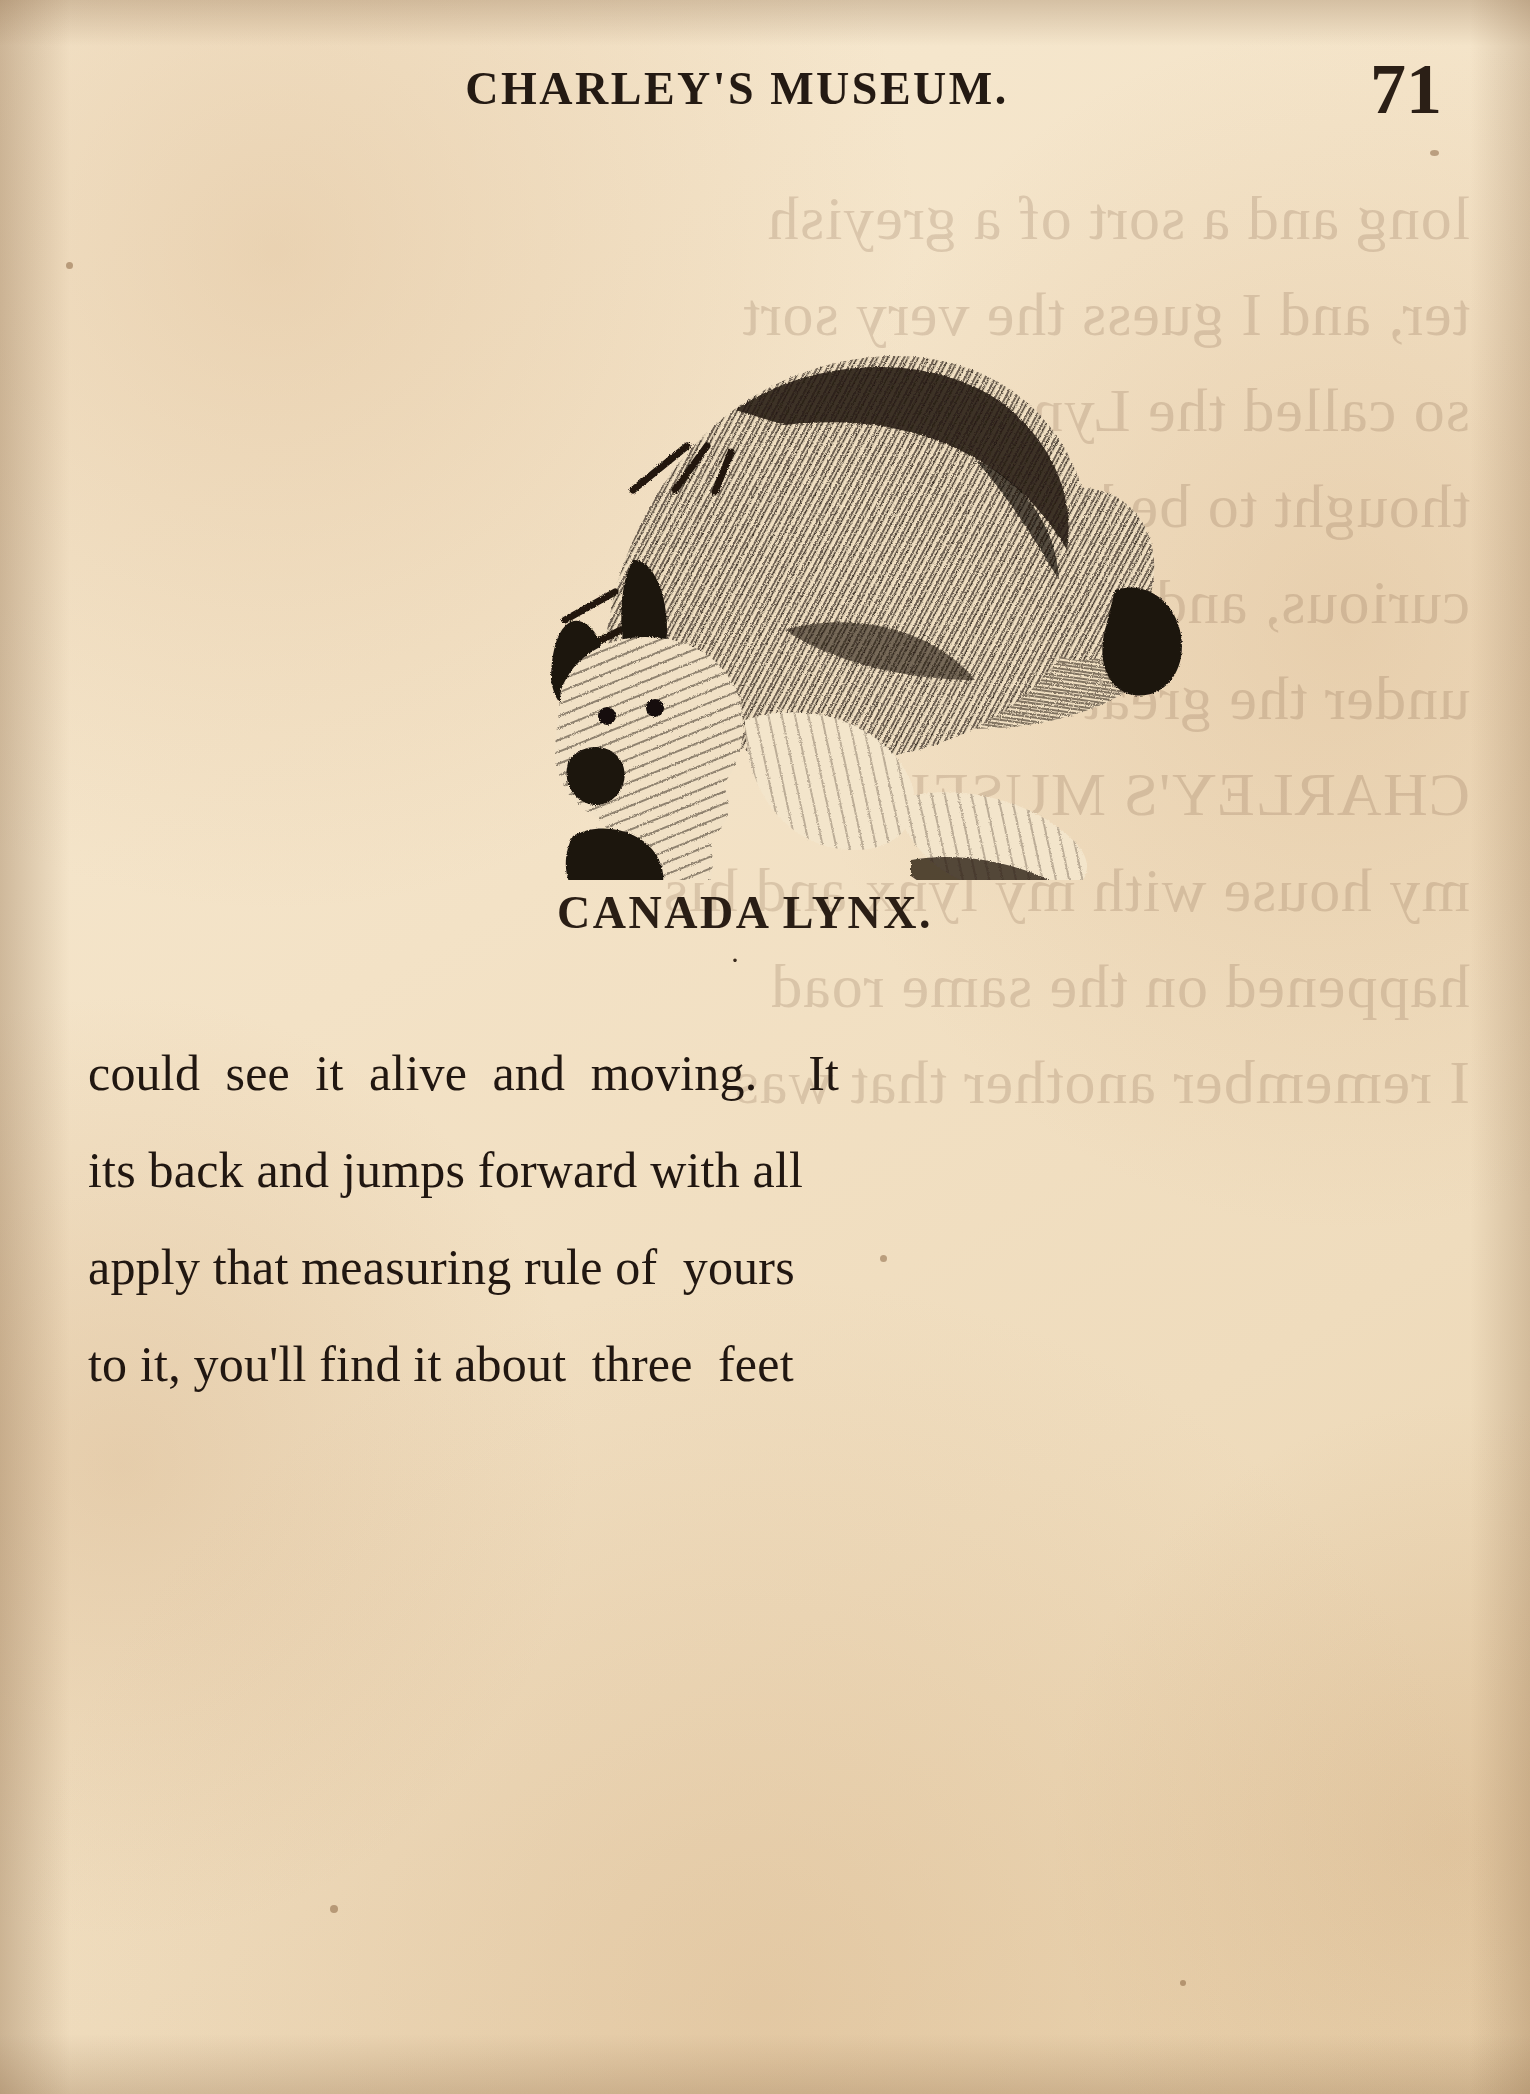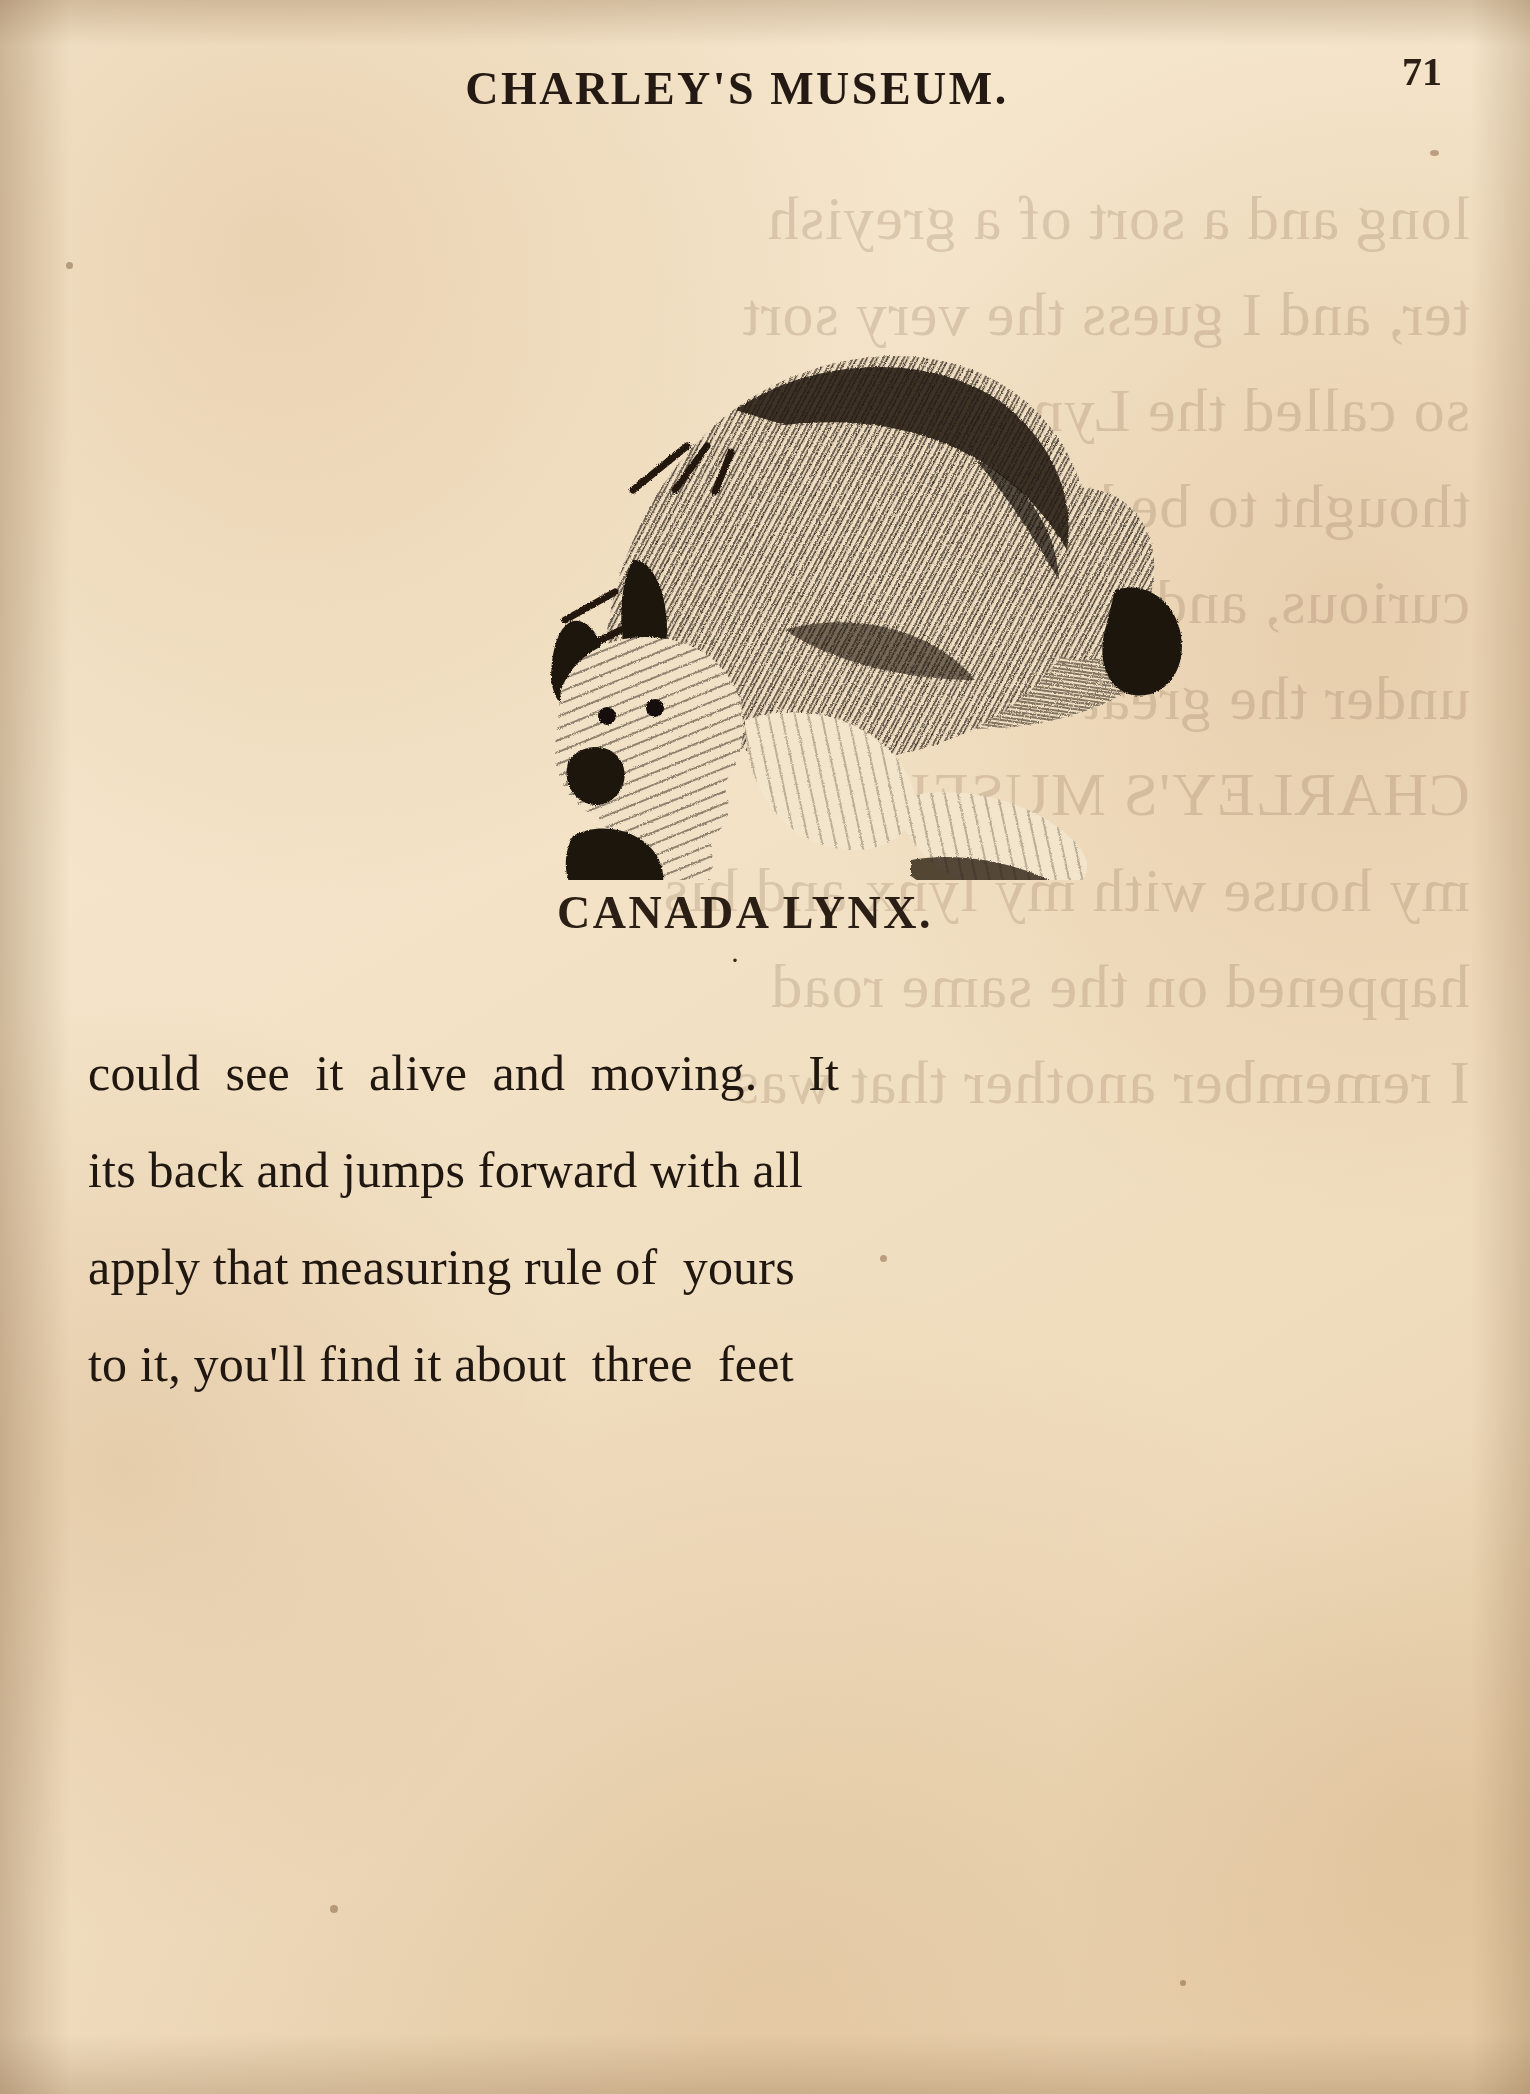--- a/index.html
+++ b/index.html
@@ -99,21 +99,21 @@
     letter-spacing: 2.5px;
     color: #241a13;
     transform: translateX(-28px);
   }
   .page-number {
     position: absolute;
     right: 0;
     top: 48px;
     font-family: "Liberation Serif", serif;
     font-weight: bold;
-    font-size: 40px;
+    font-size: 72px;
     color: #2b1f16;
   }
 
   
   .figure {
     position: relative;
     margin: 10px 0 0 0;
     text-align: center;
   }
   .engraving {

